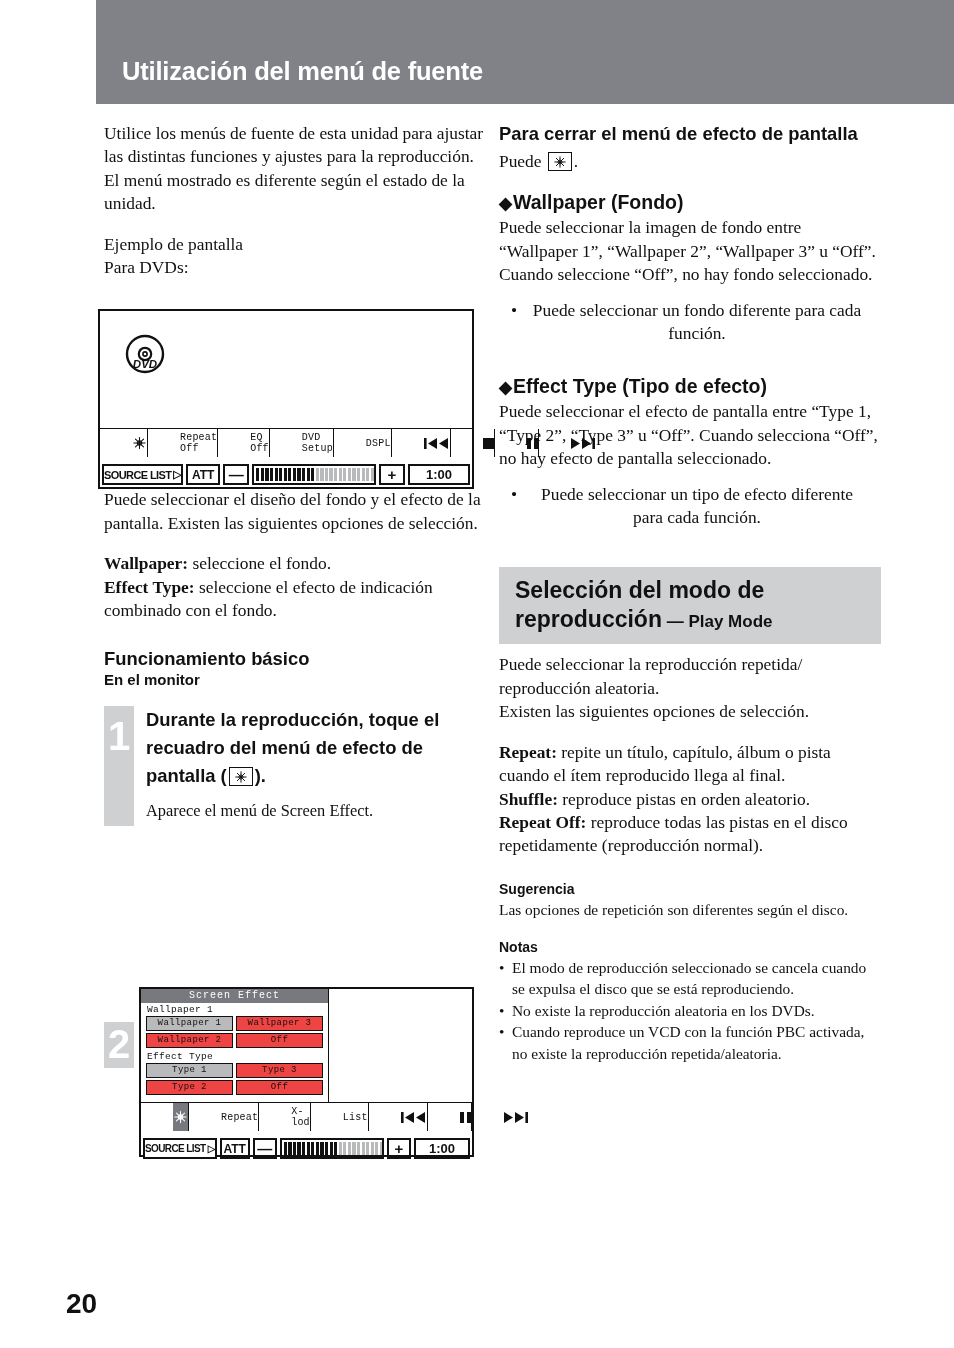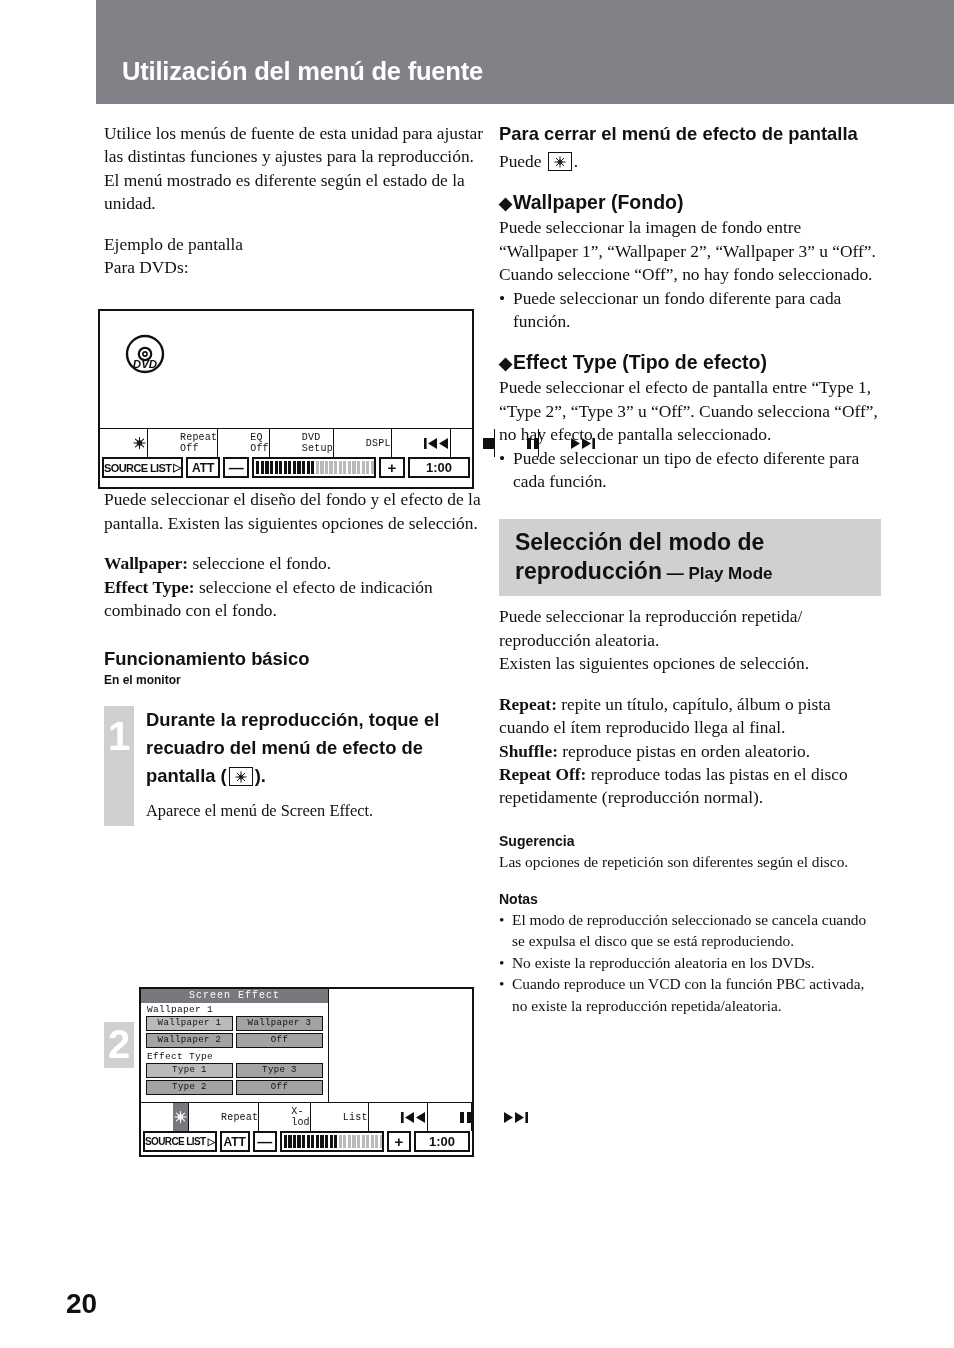--- a/index.html
+++ b/index.html
@@ -30,21 +30,21 @@
 
   b, .bd{font-weight:bold;}
 
   
   .h-sans{
     font-family:"Liberation Sans", sans-serif;
     font-weight:bold;font-size:18.4px;line-height:23px;color:#111;
   }
   .h-sans-sm{
     font-family:"Liberation Sans", sans-serif;
-    font-weight:bold;font-size:12px;line-height:20px;color:#111;
+    font-weight:bold;font-size:15px;line-height:20px;color:#111;
   }
   .h-diamond{
     font-family:"Liberation Sans", sans-serif;
     font-weight:bold;font-size:19.5px;line-height:25px;color:#111;
   }
   .h-diamond .dm{font-size:17px;margin-right:1px;}
 
   
   .grey-box{
     background:#cfd0d1;padding:9px 0 10px 16px;box-sizing:border-box;
@@ -79,21 +79,21 @@
   .note-h{
     font-family:"Liberation Sans", sans-serif;font-weight:bold;
     font-size:14px;line-height:19px;color:#111;
   }
   .note-t{font-size:15.4px;line-height:21px;}
   ul.note{margin:0;padding:0;list-style:none;}
   ul.note li{
     font-size:15.4px;line-height:21.5px;padding-left:13px;position:relative;
   }
   ul.note li:before{content:"\2022";position:absolute;left:0;top:0;}
-  ul.body{margin:0;padding:0;list-style:none;}
+  ul.body{margin:12px;padding:0;list-style:none;text-align:center;}
   ul.body li{
     font-size:17.4px;line-height:23.4px;padding-left:14px;position:relative;
   }
   ul.body li:before{content:"\2022";position:absolute;left:0;top:0;}
 
   
   .sf-box{
     display:inline-block;vertical-align:-4px;
     width:24px;height:19px;border:1.6px solid #111;background:#fff;
     position:relative;box-sizing:border-box;margin:0 2px;
@@ -111,21 +111,21 @@
 
   .row-btns{display:flex;height:28px;align-items:stretch;}
   .row-btns > div{
     border-right:1.5px solid #111;display:flex;align-items:center;
     justify-content:center;font-size:10px;color:#111;letter-spacing:.2px;
     box-sizing:border-box;
     margin-left:32px;
   }
   .row-btns > div:last-child{border-right:none;}
 
-  .row-bot{display:flex;height:28px;align-items:flex-start;padding:0 2px;box-sizing:border-box;gap:3px;}
+  .row-bot{display:flex;height:28px;align-items:flex-end;padding:0 2px;box-sizing:border-box;gap:3px;}
   .srclist{
     border:2px solid #111;background:#fff;height:21px;min-width:80px;
     display:flex;align-items:center;justify-content:center;
     font-family:"Liberation Sans", sans-serif;font-weight:bold;font-size:11px;
     letter-spacing:-0.6px;box-sizing:border-box;
   }
   .att{
     border:2px solid #111;height:21px;width:34px;display:flex;align-items:center;
     justify-content:center;font-family:"Liberation Sans", sans-serif;
     font-weight:bold;font-size:12px;box-sizing:border-box;
@@ -151,21 +151,21 @@
   .dev2 .upper{display:flex;height:113px;border-bottom:1.5px solid #111;}
   .dev2 .menu{width:188px;border-right:1.5px solid #111;box-sizing:border-box;}
   .dev2 .menu-title{
     background:#77797e;color:#ffffff;text-align:center;font-size:10px;
     height:14px;line-height:14px;letter-spacing:1px;
   }
   .dev2 .lbl{font-size:9.5px;line-height:13px;padding-left:6px;letter-spacing:.3px;}
   .opt-row{display:flex;gap:3px;padding:0 5px 2px 5px;}
   .opt{
     border:1.4px solid #111;flex:1;text-align:center;font-size:9px;
-    line-height:13px;height:15px;box-sizing:border-box;background:#a3a3a3;
+    line-height:13px;height:15px;box-sizing:border-box;background:#ef4444;
     letter-spacing:.4px;
   }
   .opt.sel{background:#b9babc;}
 
   
   .pageno{
     position:absolute;left:66px;top:1288px;
     font-family:"Liberation Sans", sans-serif;font-weight:bold;font-size:28px;color:#111;
   }
 </style>

